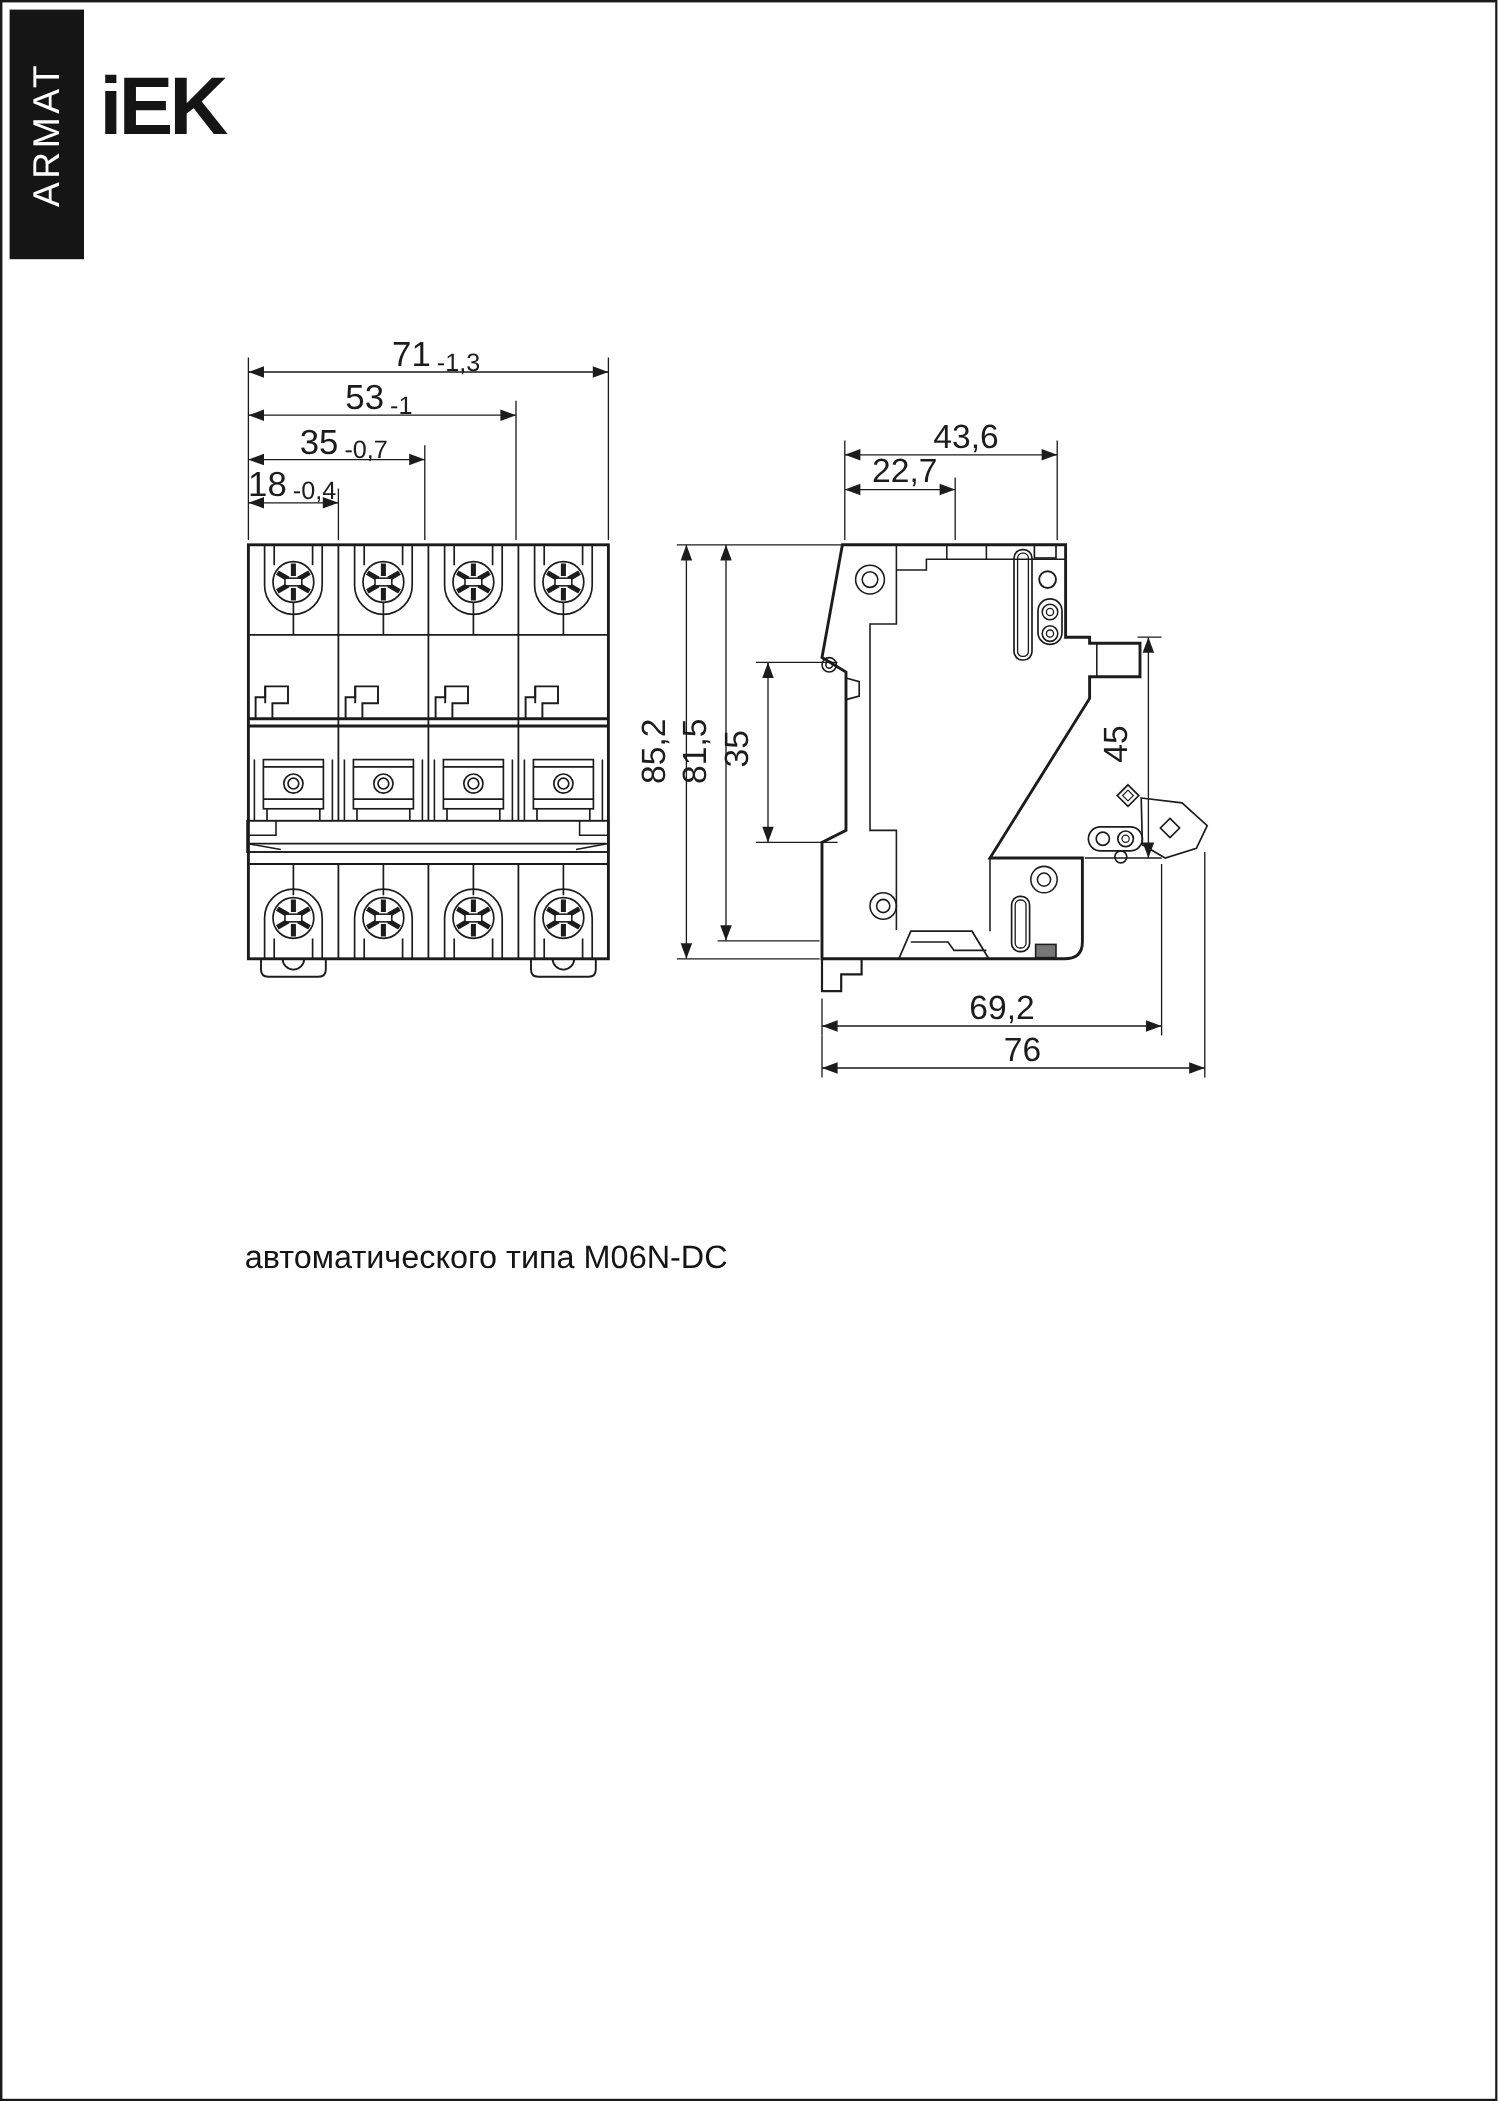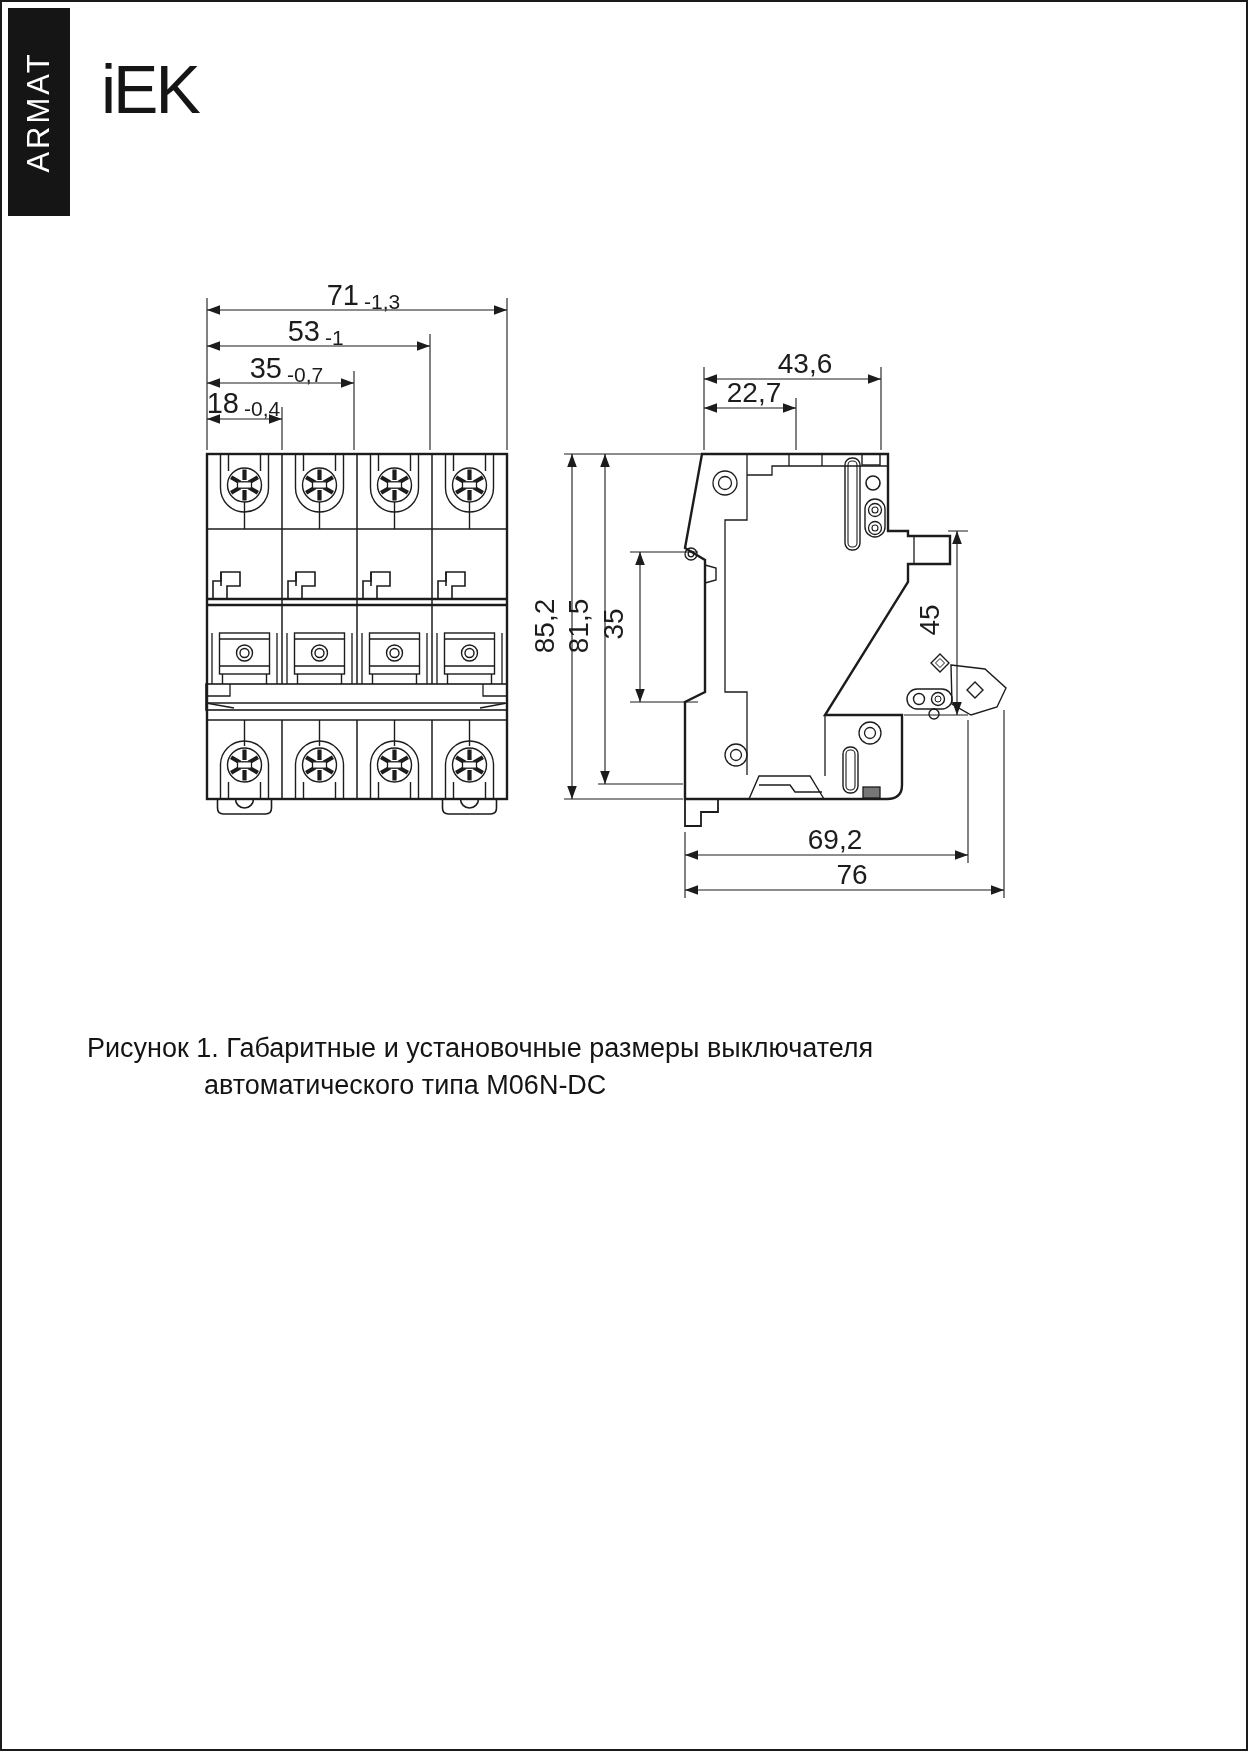--- a/index.html
+++ b/index.html
@@ -2,22 +2,22 @@
 <html><head>
 <meta charset="utf-8">
 <style>
   html,body{margin:0;padding:0;background:#e8e8e8;}
   .page{position:relative;width:1248px;height:1751px;background:#ffffff;
         border:2px solid #1a1a1a;box-sizing:border-box;overflow:hidden;
         font-family:"Liberation Sans", sans-serif;}
   .brandbar{position:absolute;left:6px;top:6px;width:62px;height:208px;background:#151515;}
   .brandbar span{position:absolute;left:50%;top:50%;transform:translate(-50%,-50%) rotate(-90deg);
         color:#ffffff;font-size:31px;letter-spacing:3px;font-weight:400;white-space:nowrap;}
-  .ieklogo{position:absolute;left:99px;top:48px;color:#151515;font-size:68px;
-        font-weight:400;letter-spacing:-3px;font-family:"Liberation Sans",sans-serif;}
+  .ieklogo{position:absolute;left:81px;top:48px;color:#151515;font-size:68px;
+        font-weight:700;letter-spacing:-3px;font-family:"Liberation Sans",sans-serif;}
   .caption{position:absolute;left:85px;top:1028px;width:980px;color:#141414;
         font-size:27px;line-height:37px;}
   .caption .l2{margin-left:117px;}
   svg{position:absolute;left:0;top:0;}
   svg text{font-family:"Liberation Sans",sans-serif;fill:#1c1c1c;}
   .dimtxt{font-size:28px;}
   .dimtxt-big{font-size:29px;}
   .toltxt{font-size:21px;}
 </style>
 </head>
@@ -240,17 +240,16 @@
         <text class="dimtxt" text-anchor="middle" transform="rotate(-90 586 624)" x="586" y="624">81,5</text>
         <text class="dimtxt" text-anchor="middle" transform="rotate(-90 621 622)" x="621" y="622">35</text>
         <text class="dimtxt" text-anchor="middle" transform="rotate(-90 937 618)" x="937" y="618">45</text>
         <text class="dimtxt" text-anchor="middle" x="833" y="847">69,2</text>
         <text class="dimtxt" text-anchor="middle" x="850" y="882">76</text>
       </g>
     </g>
   </svg>
 
   <div class="caption">
-    <div class="l1">Рисунок 1. Габаритные и установочные размеры выключателя</div>
     <div class="l2">автоматического типа М06N-DC</div>
   </div>
 
 </div>
 
 </body></html>

